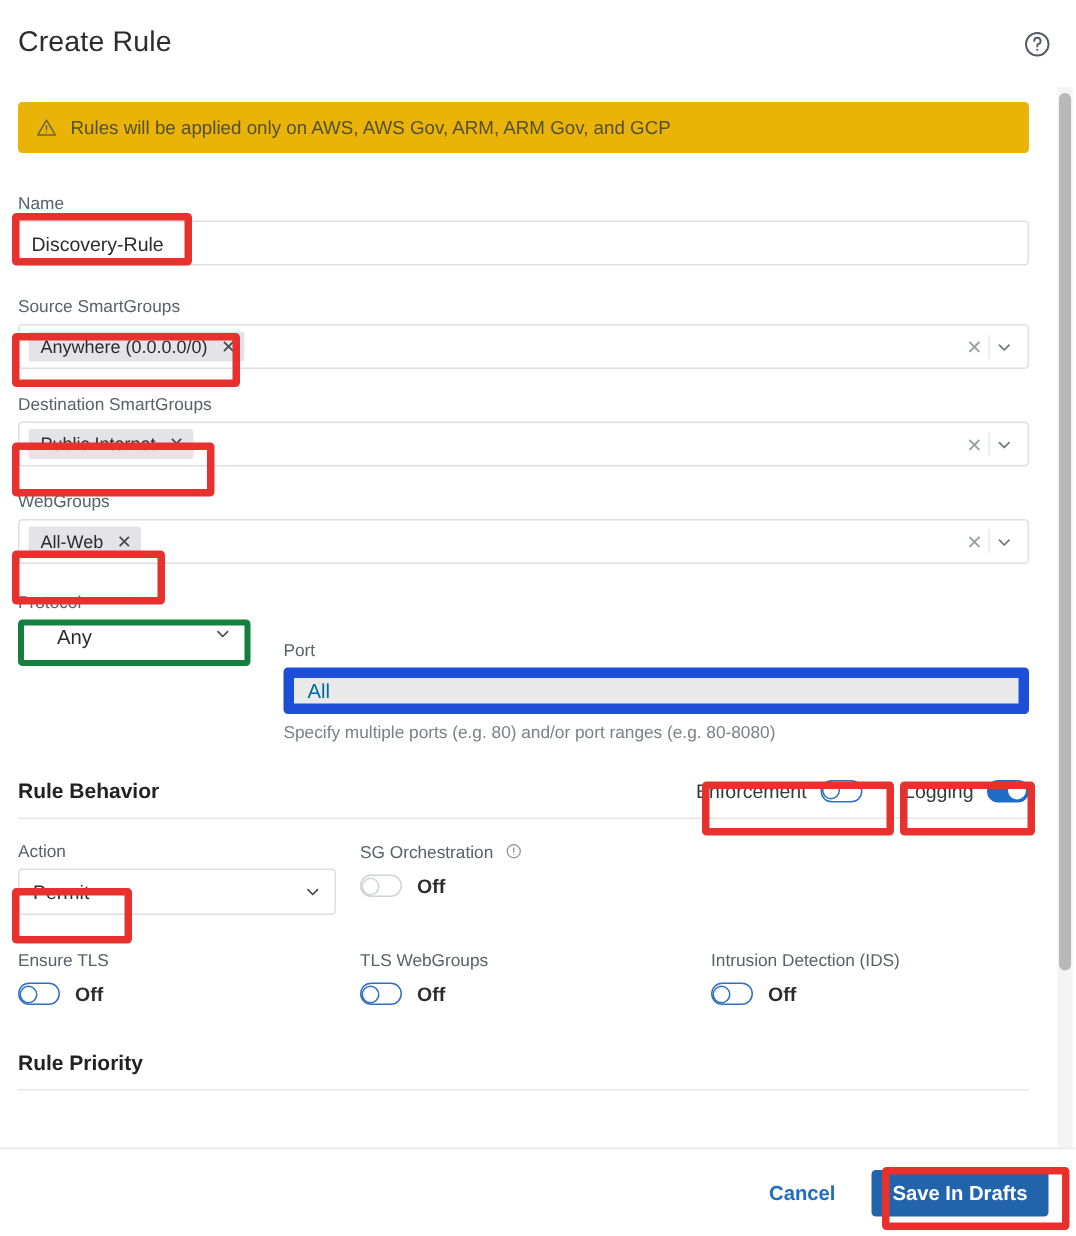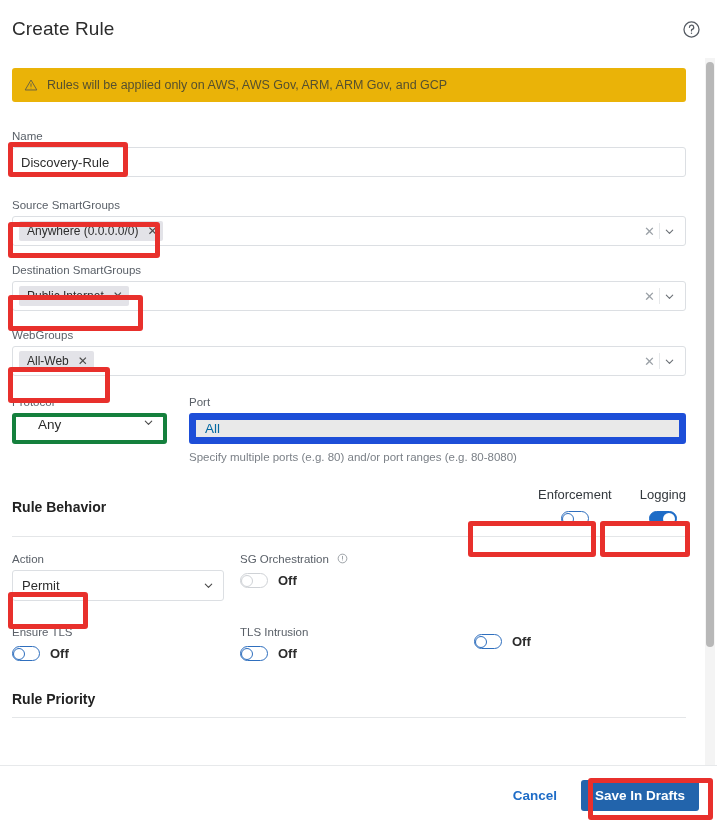--- a/index.html
+++ b/index.html
@@ -217,21 +217,20 @@
 
   .head-toggles {
     margin-left: auto;
     display: flex;
     align-items: center;
   }
   .toggle-group {
     display: flex;
     align-items: center;
     gap: 9px;
-    flex-direction: column;
   }
   .toggle-label {
     font-size: 13px;
     color: #33383d;
   }
 
   
   .tg {
     width: 28px; height: 15px;
     border-radius: 8px;
@@ -446,21 +445,21 @@
           <span class="label">Protocol</span>
           <div class="protocol-select">
             <span>Any</span>
             <span class="caret">
               <svg width="11" height="11" viewBox="0 0 24 24" fill="none" stroke="currentColor" stroke-width="2.4">
                   <path d="M5 9l7 7 7-7" stroke-linecap="round" stroke-linejoin="round"></path>
                 </svg>
             </span>
           </div>
         </div>
-        <div style="width:497px;">
+        <div style="width:497px;margin-top:32px;">
           <span class="label">Port</span>
           <div class="port-input">
             <span>All</span>
           </div>
           <div class="hint">Specify multiple ports (e.g. 80) and/or port ranges (e.g. 80-8080)</div>
         </div>
       </div>
 
       <div style="margin-top:24px;">
         <div class="section-head">
@@ -519,29 +518,30 @@
         <div class="col-1">
           <span class="label">Ensure TLS</span>
           <div class="toggle-row" style="margin-top:8px;">
             <span class="tg off">
                 <span class="knob"></span>
               </span>
             <span class="toggle-state">Off</span>
           </div>
         </div>
         <div class="col-2">
-          <span class="label">TLS Intrusion</span>
+          <span class="label">TLS WebGroups</span>
           <div class="toggle-row" style="margin-top:8px;">
             <span class="tg off">
                 <span class="knob"></span>
               </span>
             <span class="toggle-state">Off</span>
           </div>
         </div>
         <div class="col-3">
+          <span class="label">Intrusion Detection (IDS)</span>
           <div class="toggle-row" style="margin-top:8px;">
             <span class="tg off">
                 <span class="knob"></span>
               </span>
             <span class="toggle-state">Off</span>
           </div>
         </div>
       </div>
 
       <div style="margin-top:30px;">

